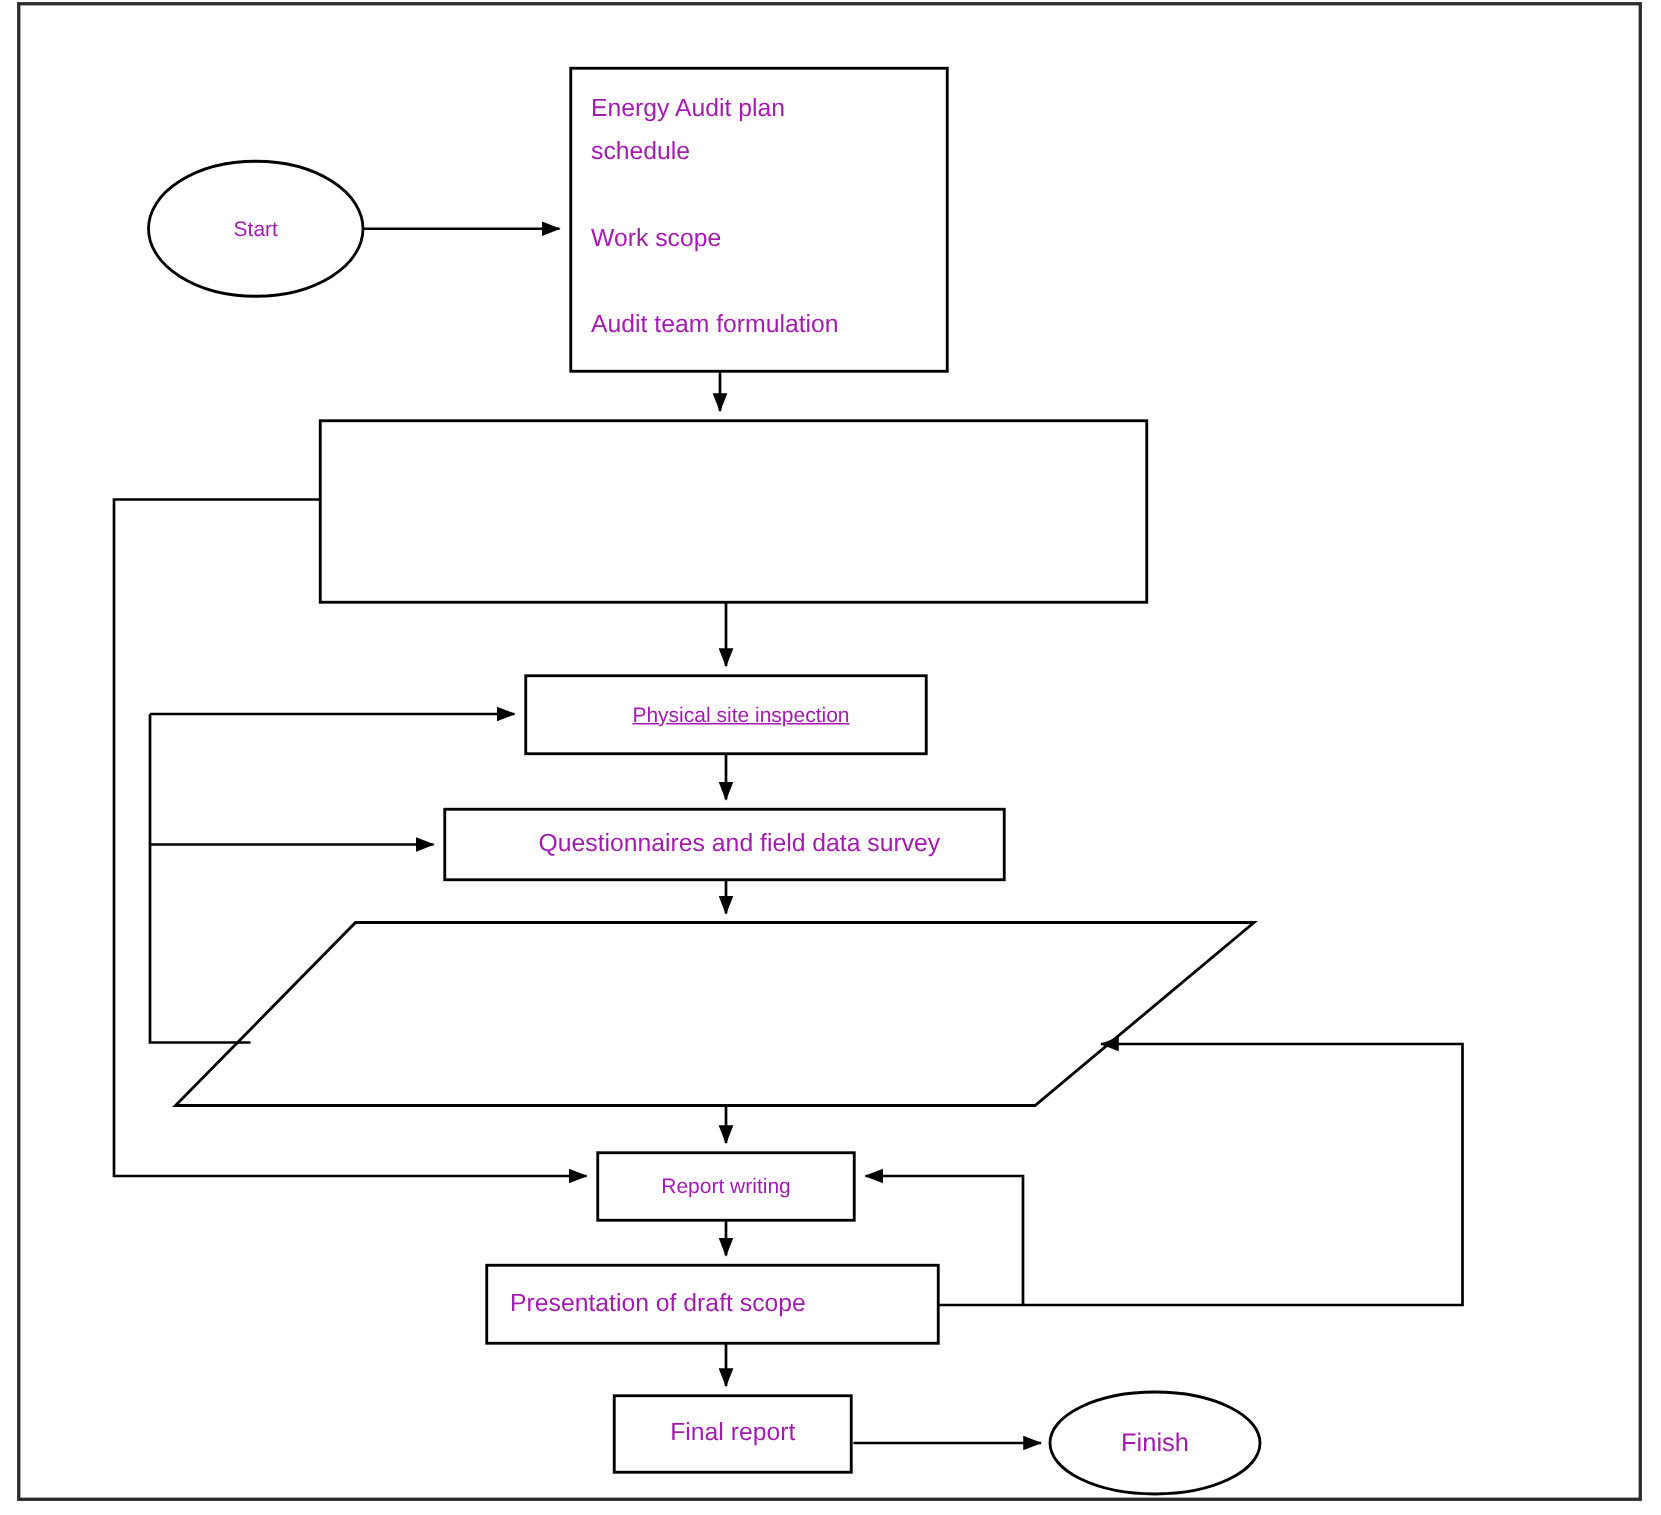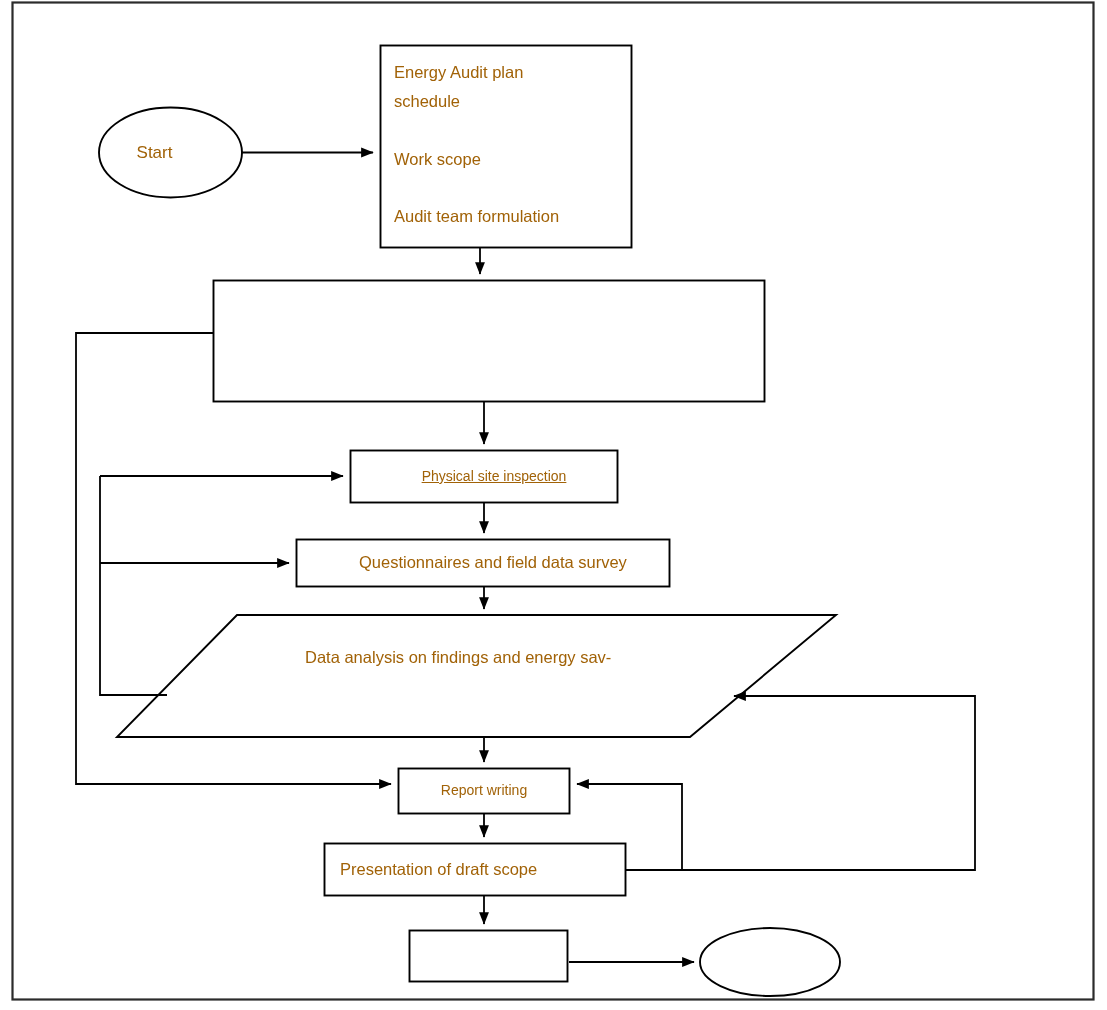--- a/index.html
+++ b/index.html
@@ -21,21 +21,21 @@
   #flow-svg {
     position: absolute;
     left: 0;
     top: 0;
     width: 1107px;
     height: 1010px;
   }
   .shape-text {
     position: absolute;
     font-family: "Liberation Sans", sans-serif;
-    color: #a16207;
+    color: #a21caf;
     white-space: pre-wrap;
     line-height: 1.55;
     pointer-events: none;
   }
   .txt-center {
     text-align: center;
     display: flex;
     align-items: center;
     justify-content: center;
   }
@@ -107,35 +107,36 @@
 
     <path d="M 100 476 L 343 476" fill="none" stroke="#000000" stroke-width="1.8" marker-end="url(#arrowhead)"></path>
 
     <path d="M 100 563 L 289 563" fill="none" stroke="#000000" stroke-width="1.8" marker-end="url(#arrowhead)"></path>
 
     <path d="M 626 870 L 975 870 L 975 696 L 734 696" fill="none" stroke="#000000" stroke-width="1.8" marker-end="url(#arrowhead)"></path>
 
     <path d="M 682 870 L 682 784 L 577 784" fill="none" stroke="#000000" stroke-width="1.8" marker-end="url(#arrowhead)"></path>
   </svg>
 
-  <div class="shape-text txt-center" style="left:83px; top:108px; width:143px; height:90px; font-size:17px;text-align:right;">Start</div>
+  <div class="shape-text txt-center" style="left:99px; top:108px; width:143px; height:90px; font-size:14px;text-align:right;">Start</div>
 
   <div class="shape-text txt-left txt-top" style="left:394px; top:58px; width:232px; height:180px; font-size:16.5px; line-height:1.75;">Energy Audit plan
 schedule
 
 Work scope
 
 Audit team formulation</div>
 
 
   <div class="shape-text txt-center" style="left:365px; top:451px; width:258px; height:51px; font-size:14px;text-decoration:underline;">Physical site inspection</div>
 
   <div class="shape-text txt-left" style="left:312px; top:540px; width:352px; height:46px; font-size:16.5px;margin-left:47px;">Questionnaires and field data survey</div>
 
-  <div class="shape-text txt-left" style="left:305px; top:638px; width:450px; height:40px; font-size:16.5px;">Data analysis on findings and energy sav-</div>
 
   <div class="shape-text txt-center" style="left:399px; top:769px; width:170px; height:44px; font-size:14px;">Report writing</div>
 
   <div class="shape-text txt-left" style="left:340px; top:844px; width:282px; height:51px; font-size:16.5px;">Presentation of draft scope</div>
 
+  <div class="shape-text txt-center" style="left:410px; top:931px; width:157px; height:50px; font-size:16.5px;">Final report</div>
 
+  <div class="shape-text txt-center" style="left:700px; top:928px; width:140px; height:68px; font-size:17px;">Finish</div>
 
 </div>
 
 </body></html>

